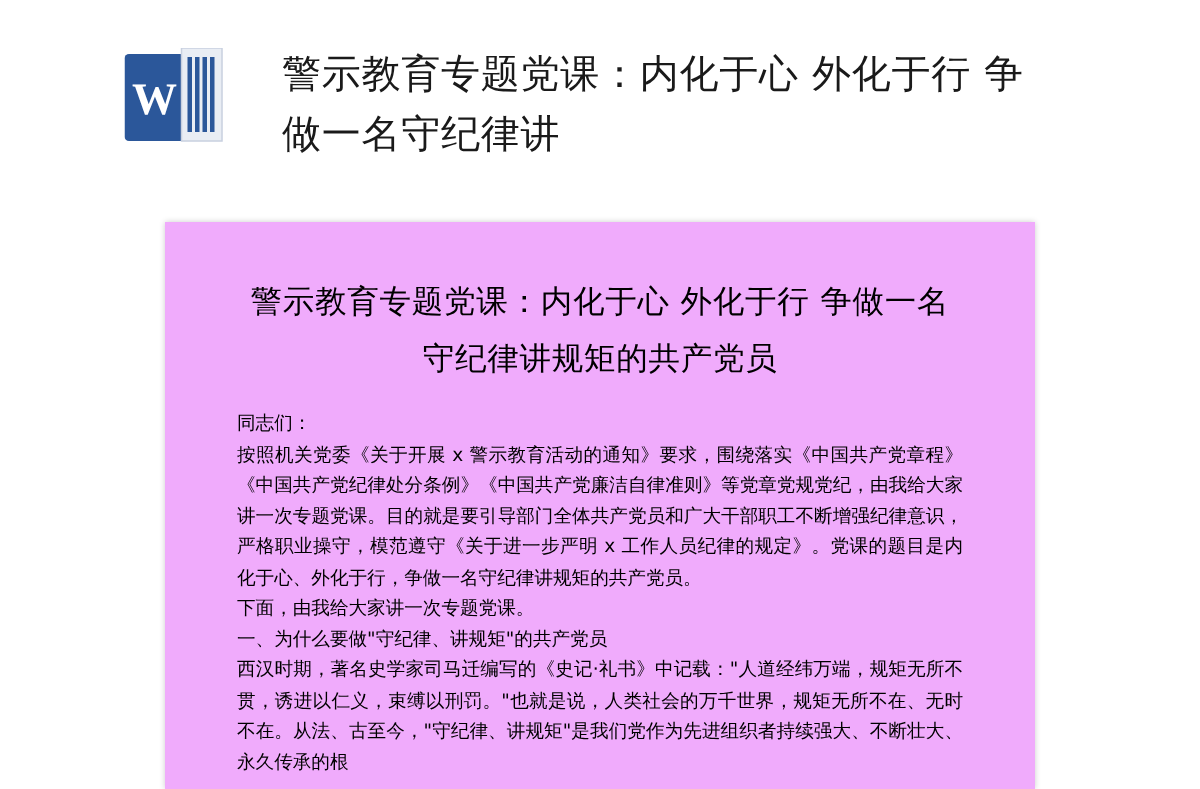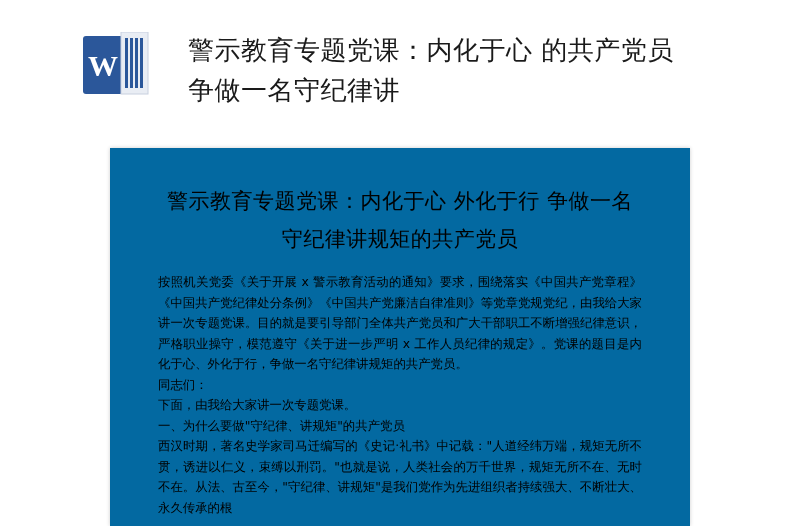--- a/index.html
+++ b/index.html
@@ -57,21 +57,21 @@
     max-height: 84px;
   }
 
   
   .doc-page {
     position: absolute;
     left: 110px;
     top: 148px;
     width: 580px;
     height: 378px;
-    background: #0369a1;
+    background: #f0abfc;
     box-shadow: 0 0 4px rgba(0,0,0,0.20);
     overflow: hidden;
     box-sizing: border-box;
     padding: 34px 48px 0 48px;
   }
 
   .doc-title {
     font-family: "DejaVu Sans", "Liberation Sans", sans-serif;
     font-size: 21px;
     line-height: 38px;
@@ -122,30 +122,30 @@
       <rect x="38" y="0" width="28" height="62" fill="#ffffff"></rect>
       <rect x="38" y="0" width="27" height="62" fill="#E9EDF4" stroke="#C8D0DF" stroke-width="1"></rect>
       <g fill="#2B579A">
         <rect x="42" y="6" width="3" height="50"></rect>
         <rect x="47" y="6" width="3" height="50"></rect>
         <rect x="52" y="6" width="3" height="50"></rect>
         <rect x="57" y="6" width="3" height="50"></rect>
       </g>
     </svg>
 
-    <div class="header-title">警示教育专题党课：内化于心 的共产党员 争做一名守纪律讲</div>
+    <div class="header-title">警示教育专题党课：内化于心 外化于行 争做一名守纪律讲</div>
   </div>
 
   <div class="doc-page">
 
     <div class="doc-title">警示教育专题党课：内化于心 外化于行 争做一名守纪律讲规矩的共产党员</div>
 
     <div class="doc-body">
+      <p>同志们：</p>
       <p>按照机关党委《关于开展 x 警示教育活动的通知》要求，围绕落实《中国共产党章程》《中国共产党纪律处分条例》《中国共产党廉洁自律准则》等党章党规党纪，由我给大家讲一次专题党课。目的就是要引导部门全体共产党员和广大干部职工不断增强纪律意识，严格职业操守，模范遵守《关于进一步严明 x 工作人员纪律的规定》。党课的题目是内化于心、外化于行，争做一名守纪律讲规矩的共产党员。</p>
-      <p>同志们：</p>
       <p>下面，由我给大家讲一次专题党课。</p>
       <p>一、为什么要做"守纪律、讲规矩"的共产党员</p>
       <p>西汉时期，著名史学家司马迁编写的《史记·礼书》中记载："人道经纬万端，规矩无所不贯，诱进以仁义，束缚以刑罚。"也就是说，人类社会的万千世界，规矩无所不在、无时不在。从法、古至今，"守纪律、讲规矩"是我们党作为先进组织者持续强大、不断壮大、永久传承的根</p>
     </div>
 
     <div class="clip-fade"></div>
   </div>
 
 </div>
 

